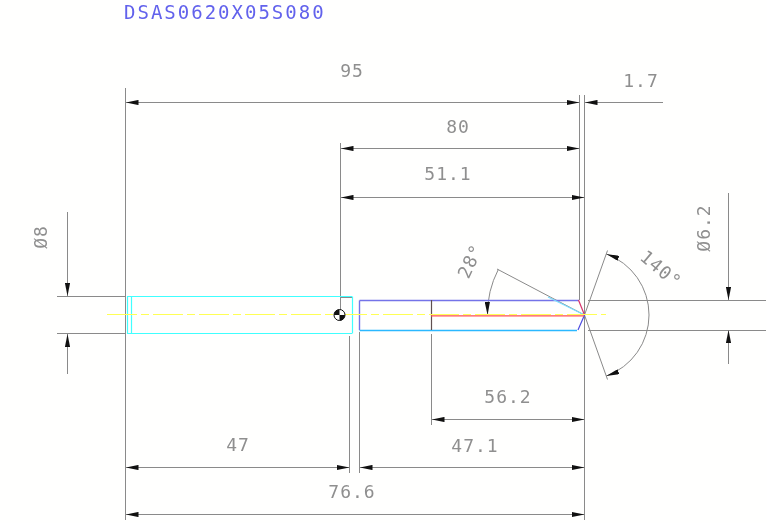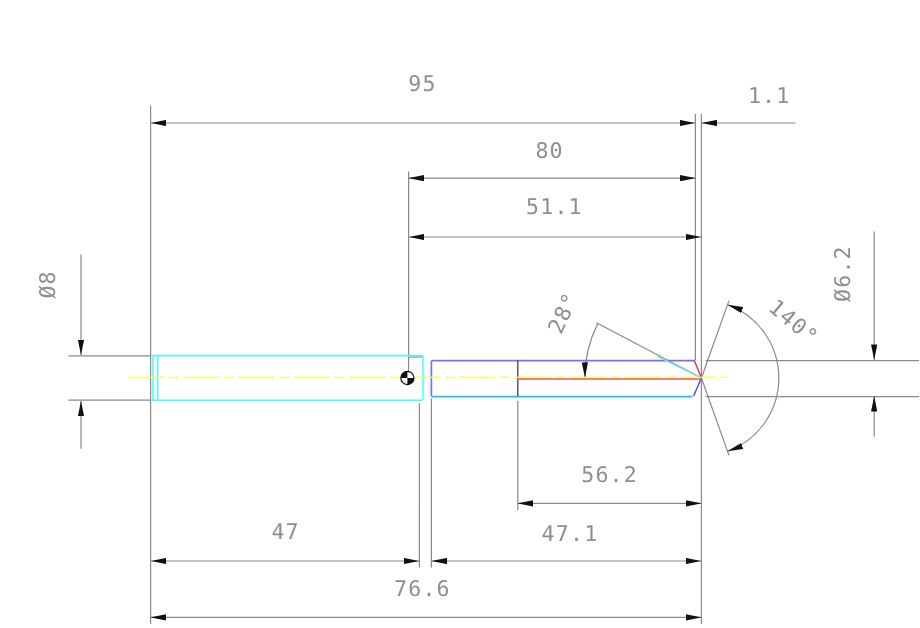--- a/index.html
+++ b/index.html
@@ -93,25 +93,26 @@
     <line x1="107" y1="314.5" x2="606" y2="314.5" stroke="#ffff55" stroke-width="1.2" stroke-dasharray="30 4 8 4"></line>
     <line x1="431" y1="315.8" x2="584" y2="315.8" stroke="#ff5050" stroke-width="1.2"></line>
 
     <g>
       <circle cx="339.5" cy="315" r="5.5" fill="#ffffff" stroke="#111" stroke-width="1"></circle>
       <path d="M339.5,315 L339.5,309.5 A5.5,5.5 0 0 0 334,315 Z" fill="#111"></path>
       <path d="M339.5,315 L339.5,320.5 A5.5,5.5 0 0 0 345,315 Z" fill="#111"></path>
     </g>
   </svg>
 
+  <div class="title">DSAS0620X05S080</div>
 
   <span class="dim" style="left:352px;top:70px">95</span>
-  <span class="dim" style="left:641px;top:80px">1.1</span>
+  <span class="dim" style="left:641px;top:80px">1.7</span>
   <span class="dim" style="left:458px;top:126px">80</span>
-  <span class="dim" style="left:462px;top:173px">51.1</span>
+  <span class="dim" style="left:448px;top:173px">51.1</span>
   <span class="dim rot90" style="left:40px;top:237px">Ø8</span>
   <span class="dim rot90" style="left:703px;top:228px">Ø6.2</span>
   <span class="dim rot28" style="left:470px;top:261px">28°</span>
   <span class="dim rot140" style="left:661px;top:269px">140°</span>
   <span class="dim" style="left:508px;top:396px">56.2</span>
   <span class="dim" style="left:238px;top:444px">47</span>
   <span class="dim" style="left:475px;top:445px">47.1</span>
   <span class="dim" style="left:352px;top:491px">76.6</span>
 </div>
 

